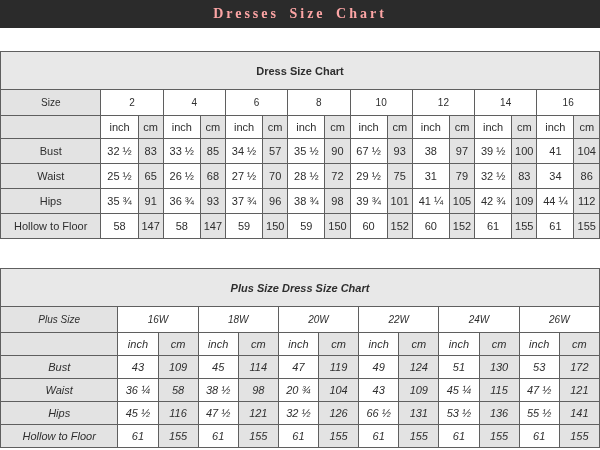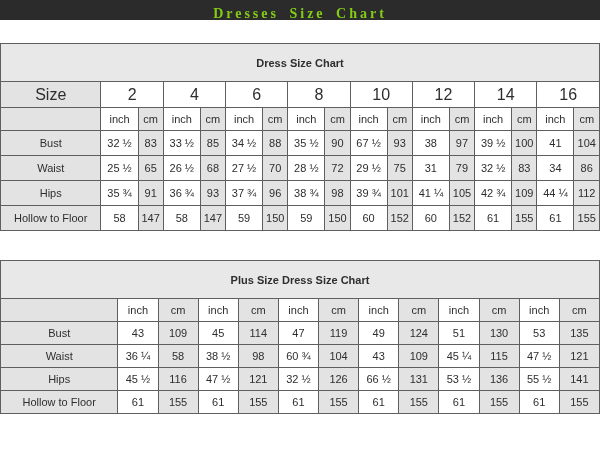--- a/index.html
+++ b/index.html
@@ -5,34 +5,34 @@
   html, body {
     margin: 0;
     padding: 0;
     width: 600px;
     height: 450px;
     overflow: hidden;
     background: #ffffff;
     font-family: "Liberation Sans", sans-serif;
   }
   .banner {
-    height: 20px;
+    height: 28px;
     background: #2b2b2b;
-    color: #84cc16;
+    color: #fca5a5;
     font-family: "Liberation Serif", serif;
     font-weight: bold;
     font-size: 14px;
     letter-spacing: 3px;
     line-height: 28px;
     text-align: center;
     word-spacing: 4px;
   }
   .chart { width: 600px; }
   .chart-1 { margin-top: 23px; }
-  .chart-2 { margin-top: 29px; }
+  .chart-2 { margin-top: 29px; font-style: italic; }
   table.size-table {
     width: 600px;
     border-collapse: collapse;
     table-layout: fixed;
     border: 1px solid #333333;
     padding-left: 12px;
   }
   table.size-table td {
     border: 1px solid #5f5f5f;
     text-align: center;
@@ -43,21 +43,21 @@
     white-space: nowrap;
     overflow: hidden;
   }
   td.title-cell {
     height: 37px;
     font-size: 13px;
     font-weight: bold;
     background: #e8e8e8;
   }
   td.shaded { background: #e3e3e3; }
-  tr.size-row td { height: 25px; font-size: 16px; }
+  tr.size-row td { height: 25px; font-size: 10px; }
   tr.unit-row td { height: 22px; }
   tr.data-row td { height: 24px; }
   .chart-2 tr.data-row td { height: 22px; }
 </style>
 </head>
 <body>
 
 <div class="banner">
   <span>Dresses Size Chart</span>
 </div>
@@ -117,21 +117,21 @@
           <td>inch</td>
           <td class="shaded">cm</td>
         </tr>
         <tr class="data-row">
           <td class="shaded">Bust</td>
           <td>32 ½</td>
           <td class="shaded">83</td>
           <td>33 ½</td>
           <td class="shaded">85</td>
           <td>34 ½</td>
-          <td class="shaded">88</td>
+          <td class="shaded">57</td>
           <td>35 ½</td>
           <td class="shaded">90</td>
           <td>67 ½</td>
           <td class="shaded">93</td>
           <td>38</td>
           <td class="shaded">97</td>
           <td>39 ½</td>
           <td class="shaded">100</td>
           <td>41</td>
           <td class="shaded">104</td>
@@ -211,20 +211,29 @@
         <col style="width: 40px;">
         <col style="width: 40px;">
         <col style="width: 40px;">
         <col style="width: 40px;">
         <col style="width: 40px;">
       </colgroup>
       <tbody>
         <tr>
           <td class="title-cell" colspan="13">Plus Size Dress Size Chart</td>
         </tr>
+        <tr class="size-row">
+          <td class="shaded">Plus Size</td>
+          <td colspan="2">16W</td>
+          <td colspan="2">18W</td>
+          <td colspan="2">20W</td>
+          <td colspan="2">22W</td>
+          <td colspan="2">24W</td>
+          <td colspan="2">26W</td>
+        </tr>
         <tr class="unit-row">
           <td class="shaded"></td>
           <td>inch</td>
           <td class="shaded">cm</td>
           <td>inch</td>
           <td class="shaded">cm</td>
           <td>inch</td>
           <td class="shaded">cm</td>
           <td>inch</td>
           <td class="shaded">cm</td>
@@ -239,29 +248,29 @@
           <td class="shaded">109</td>
           <td>45</td>
           <td class="shaded">114</td>
           <td>47</td>
           <td class="shaded">119</td>
           <td>49</td>
           <td class="shaded">124</td>
           <td>51</td>
           <td class="shaded">130</td>
           <td>53</td>
-          <td class="shaded">135</td>
+          <td class="shaded">172</td>
         </tr>
         <tr class="data-row">
           <td class="shaded">Waist</td>
           <td>36 ¼</td>
           <td class="shaded">58</td>
           <td>38 ½</td>
           <td class="shaded">98</td>
-          <td>60 ¾</td>
+          <td>20 ¾</td>
           <td class="shaded">104</td>
           <td>43</td>
           <td class="shaded">109</td>
           <td>45 ¼</td>
           <td class="shaded">115</td>
           <td>47 ½</td>
           <td class="shaded">121</td>
         </tr>
         <tr class="data-row">
           <td class="shaded">Hips</td>

